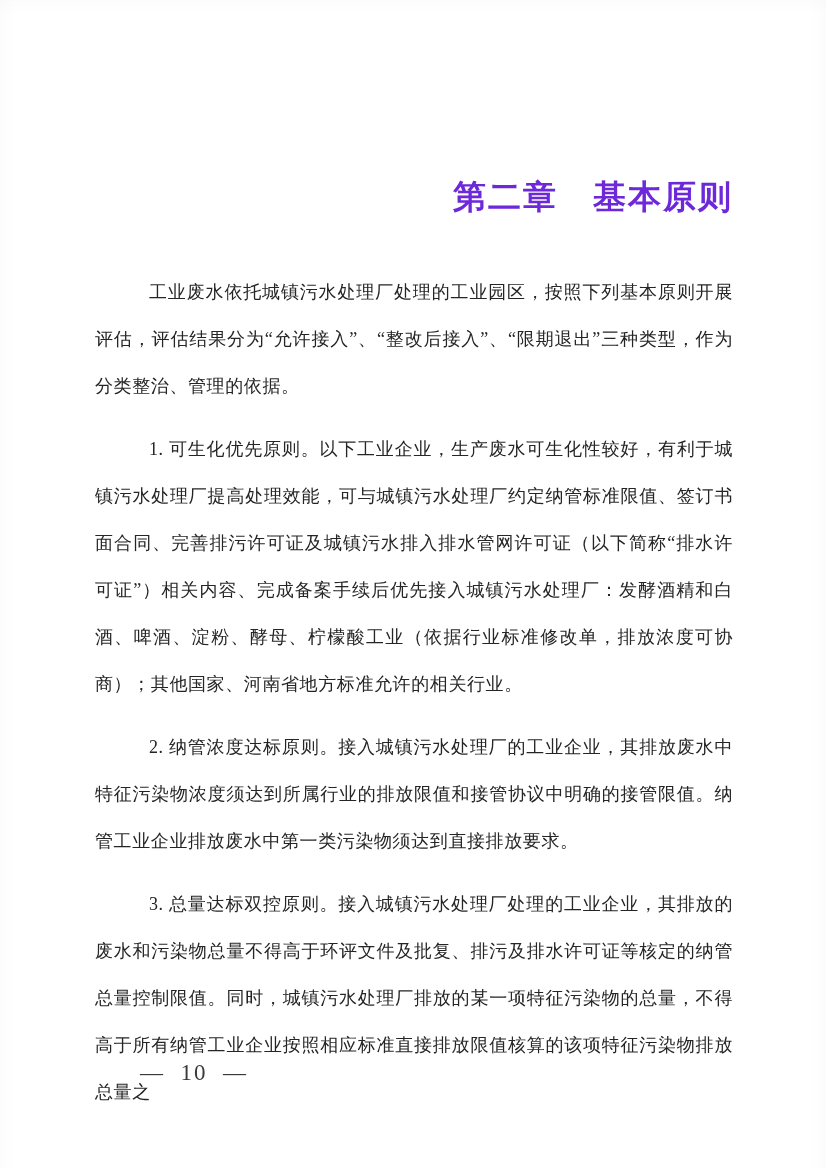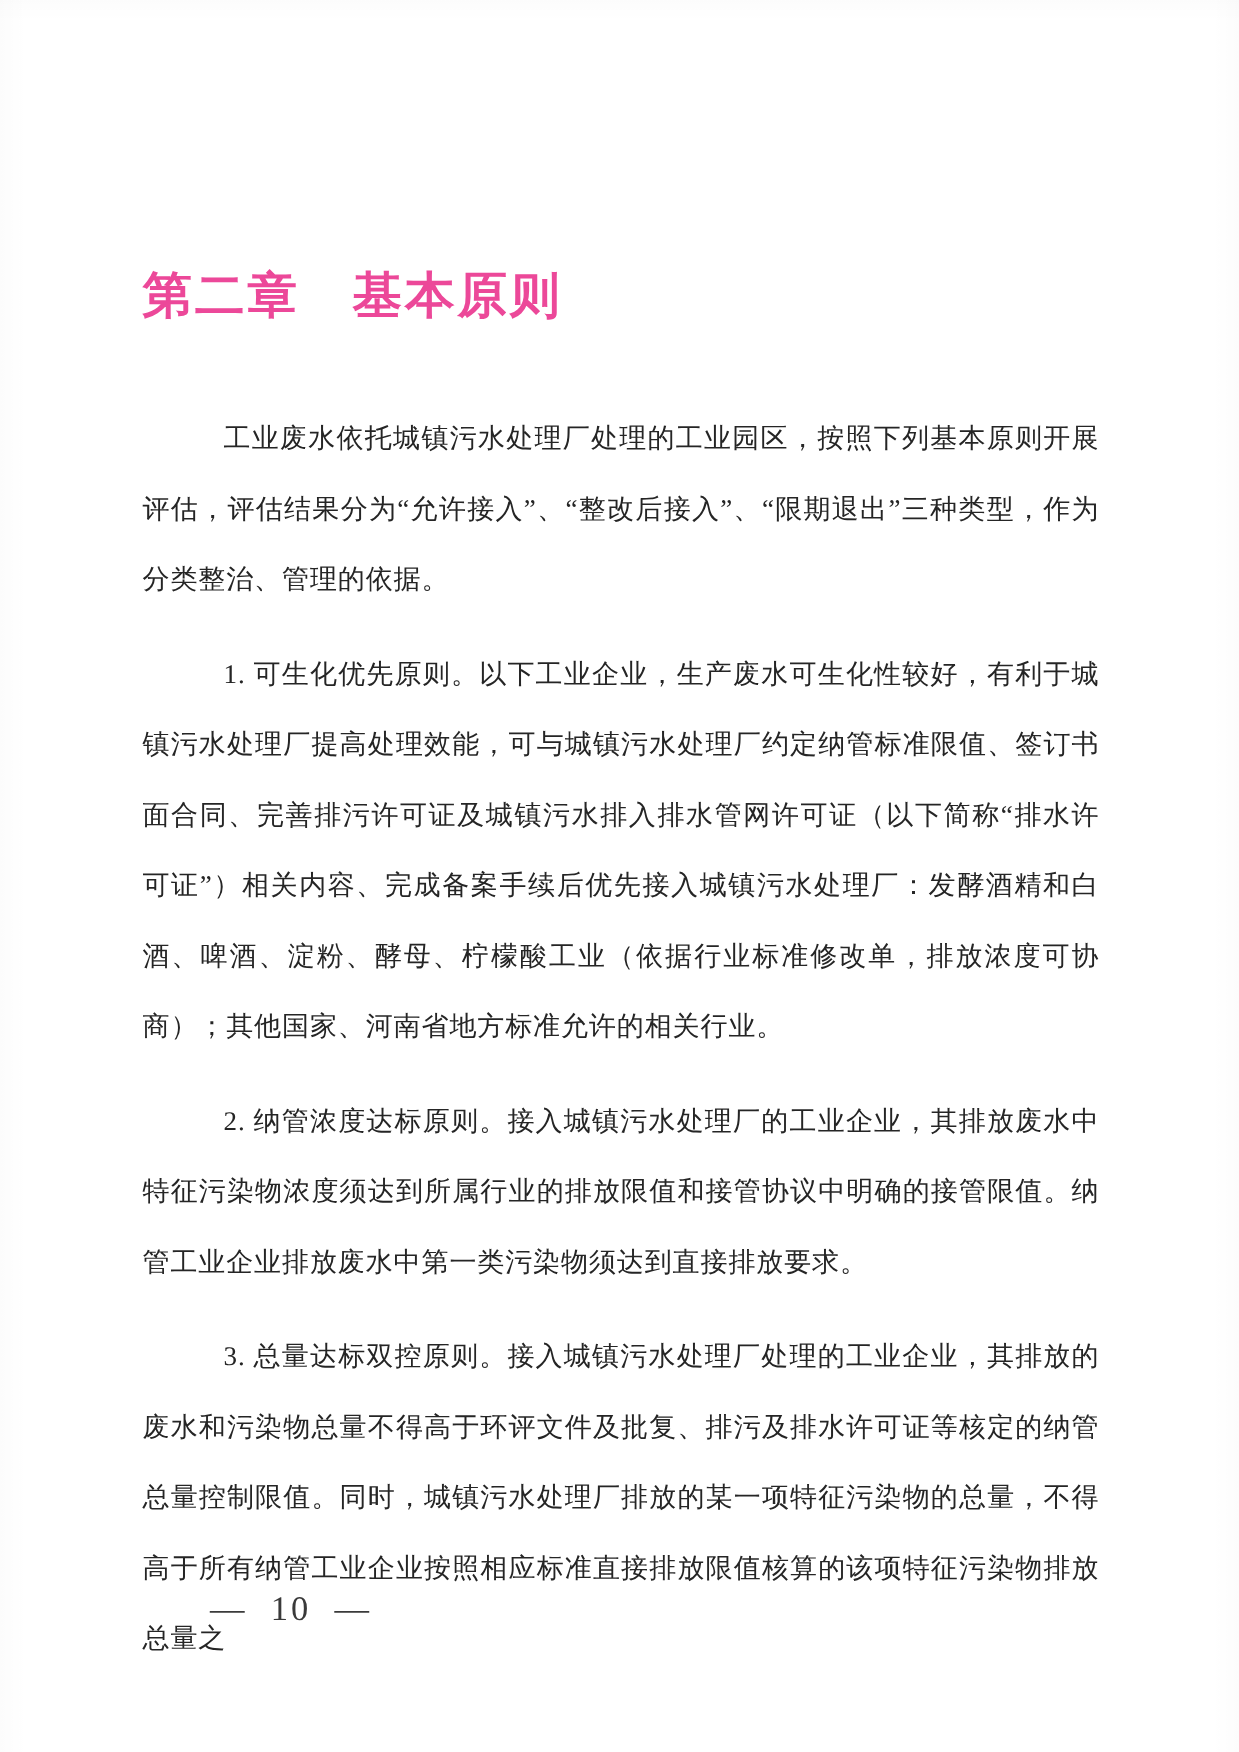--- a/index.html
+++ b/index.html
@@ -34,26 +34,26 @@
     left: 95px;
     top: 0;
     width: 638px;
     height: 1168px;
   }
   .doc-title {
     position: absolute;
     left: 0;
     top: 175px;
     width: 638px;
-    text-align: left;
+    text-align: right;
     font-family: "Liberation Serif", "DejaVu Serif", serif;
     font-weight: bold;
     font-size: 33px;
     letter-spacing: 2px;
-    color: #ec4899;
+    color: #6d28d9;
     white-space: pre;
   }
   .body-block {
     position: absolute;
     left: 0;
     top: 253px;
     width: 638px;
   }
   .para {
     margin: 16px 0 0 0;

